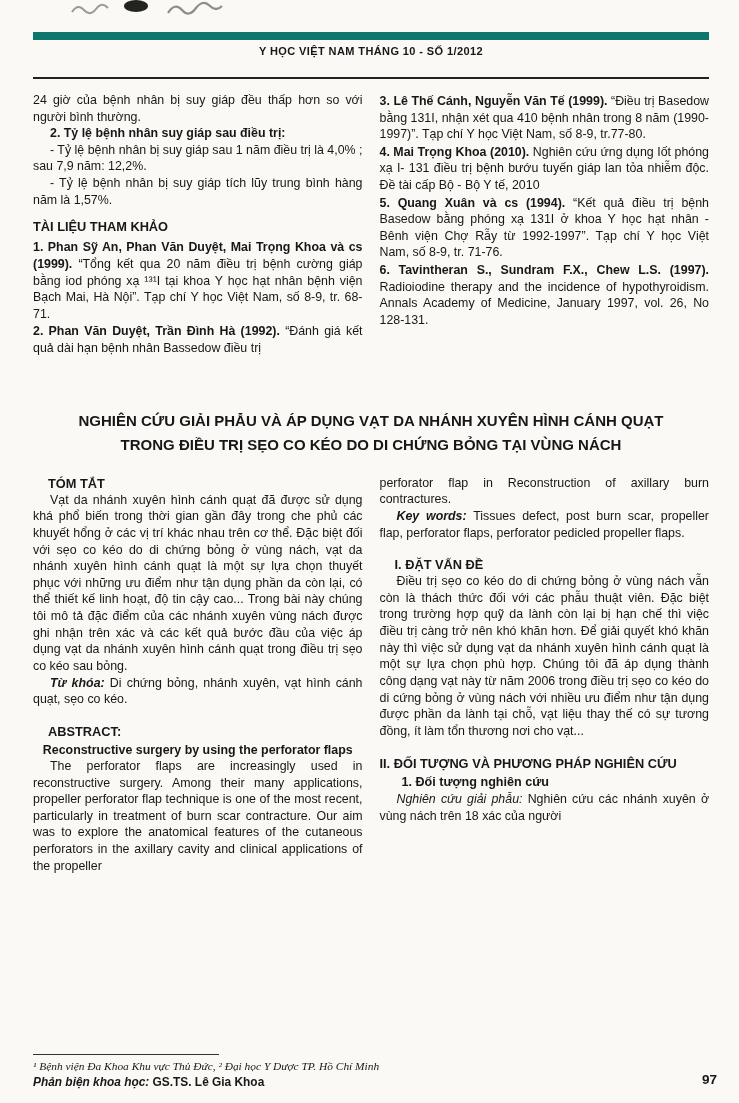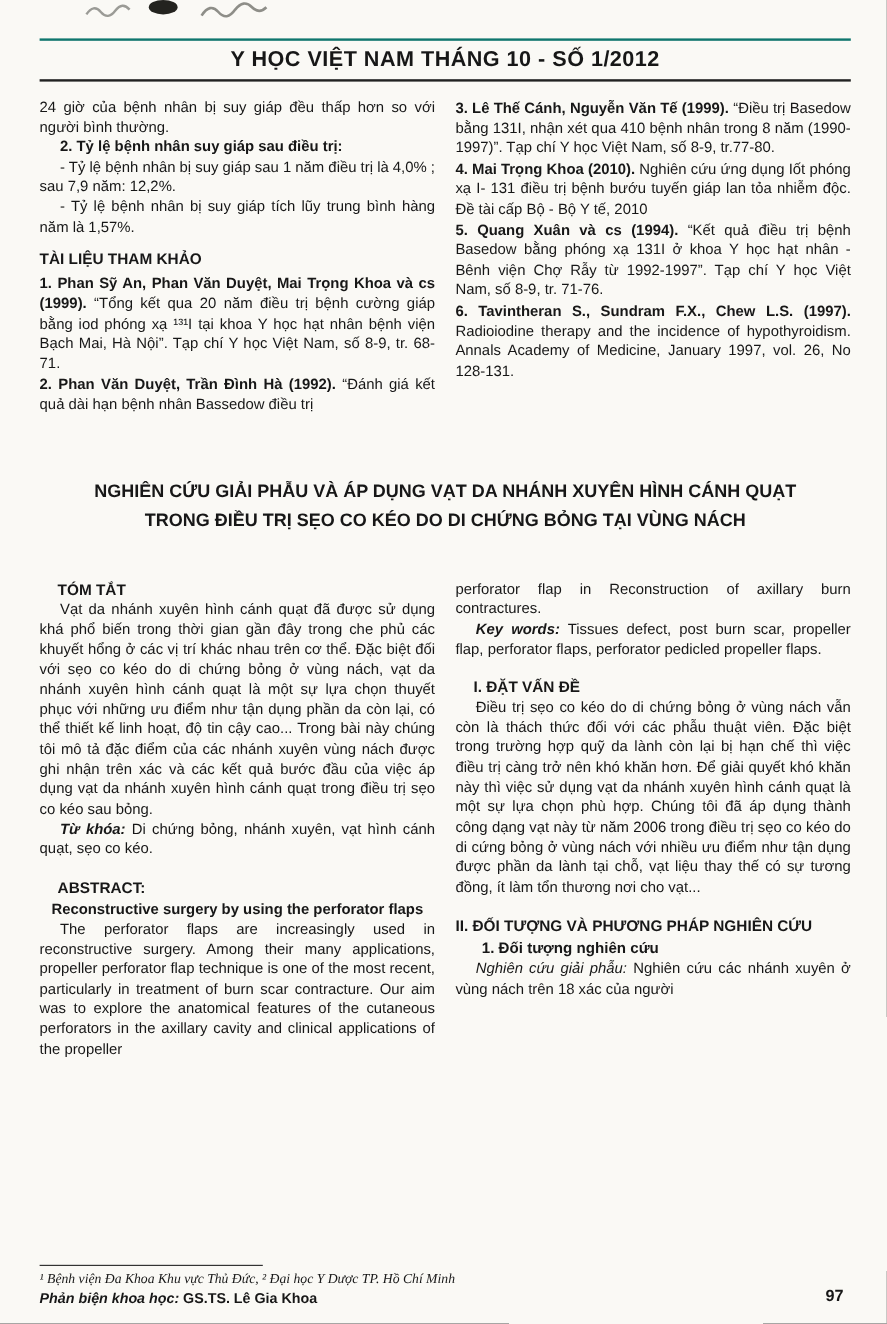--- a/index.html
+++ b/index.html
@@ -5,48 +5,48 @@
   * { margin:0; padding:0; box-sizing:border-box; }
   html,body { background:#6e6e6e; }
   .page {
     position:relative; width:739px; height:1103px; margin:0 auto;
     background:#faf9f5; color:#171717; overflow:hidden;
     font-family:"Liberation Sans", sans-serif;
   }
   .content { padding:0 30px 0 33px; }
   .artifacts { position:absolute; top:0; left:70px; width:190px; height:20px; }
   .journal-header {
-    margin-top:32px; border-top:2px solid #0f766e; border-bottom:2px solid #222;
-    text-align:center; padding:5px 0 6px; font-weight:bold; font-size:18px;
+    margin-top:32px; border-top:8px solid #0f766e; border-bottom:2px solid #222;
+    text-align:center; padding:5px 0 20px; font-weight:bold; font-size:11px;
     letter-spacing:0.4px;
   }
   .cols { display:flex; gap:17px; margin-top:13px; }
   .col { flex:1 1 0; font-size:12.4px; line-height:1.34; text-align:justify; }
   .jp { text-indent:17px; }
   .jp-flush { text-indent:0; }
   .b { font-weight:bold; }
   .bi { font-weight:bold; font-style:italic; }
   .it { font-style:italic; }
   .refs-heading { font-weight:bold; font-size:12.8px; margin:10px 0 4px 0; }
   .ref { margin-top:1px; }
   .article-title {
     margin-top:52px; text-align:center; font-weight:bold; font-size:15px;
     line-height:1.6; padding:0 14px;
   }
   .authors {
     margin-top:22px; text-align:right; padding-right:52px;
     font-weight:bold; font-style:italic; font-size:12.9px;
   }
-  .main-cols { margin-top:37px; }
+  .main-cols { margin-top:18px; }
   .h-sec { font-weight:bold; font-size:12.8px; text-indent:15px; margin-top:9px; }
   .h-sec-flush { font-weight:bold; font-size:12.8px; margin-top:10px; }
   .h-sub { font-weight:bold; font-size:12.6px; text-indent:22px; margin-top:2px; }
   .abstract-sub { font-weight:bold; text-align:center; margin-top:2px; line-height:1.3; }
   .spacer-sm { height:6px; }
-  .footer { position:absolute; left:33px; right:30px; bottom:14px; }
+  .footer { position:absolute; left:33px; right:16px; bottom:14px; }
   .footnote-rule { width:186px; border-top:1.5px solid #333; margin-bottom:5px; }
   .footnote {
     font-size:11.4px; font-style:italic; font-family:"Liberation Serif", serif;
   }
   .review { font-size:11.9px; margin-top:3px; }
   .page-number { position:absolute; right:6px; bottom:2px; font-weight:bold; font-size:13.5px; }
 </style>
 </head>
 <body>
 

